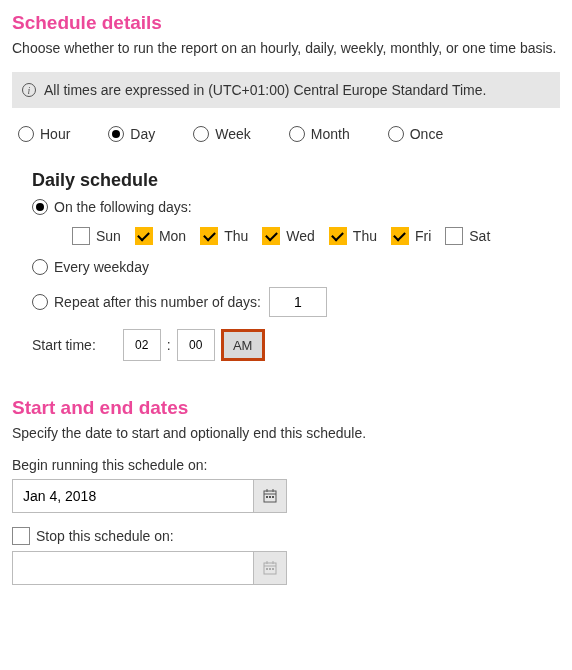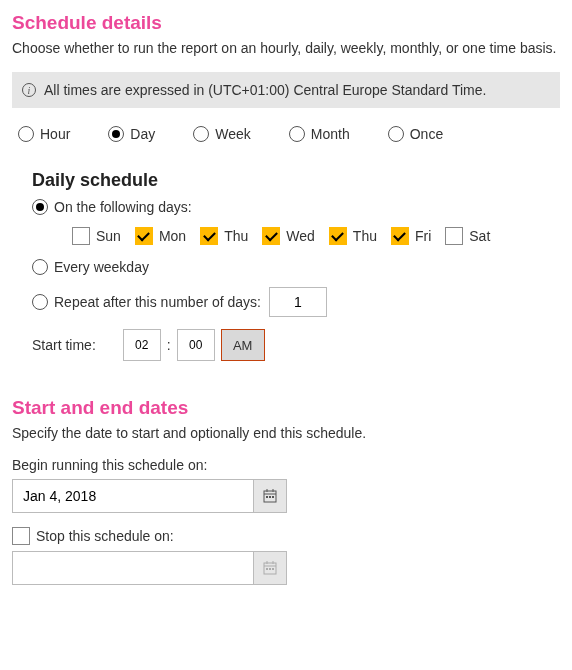--- a/index.html
+++ b/index.html
@@ -137,21 +137,21 @@
   }
   .time-row .lbl { margin-right: 21px; }
   .time-box {
     border: 1px solid #bbb;
     height: 32px;
     width: 38px;
     text-align: center;
     font-size: 12px;
   }
   .ampm {
-    border: 1px solid #c2410c;
+    border: 3px solid #c2410c;
     background: #d9d9d9;
     height: 32px;
     width: 44px;
     display: inline-flex;
     align-items: center;
     justify-content: center;
     font-size: 13px;
     text-align: center;
   }
   .date-field {

